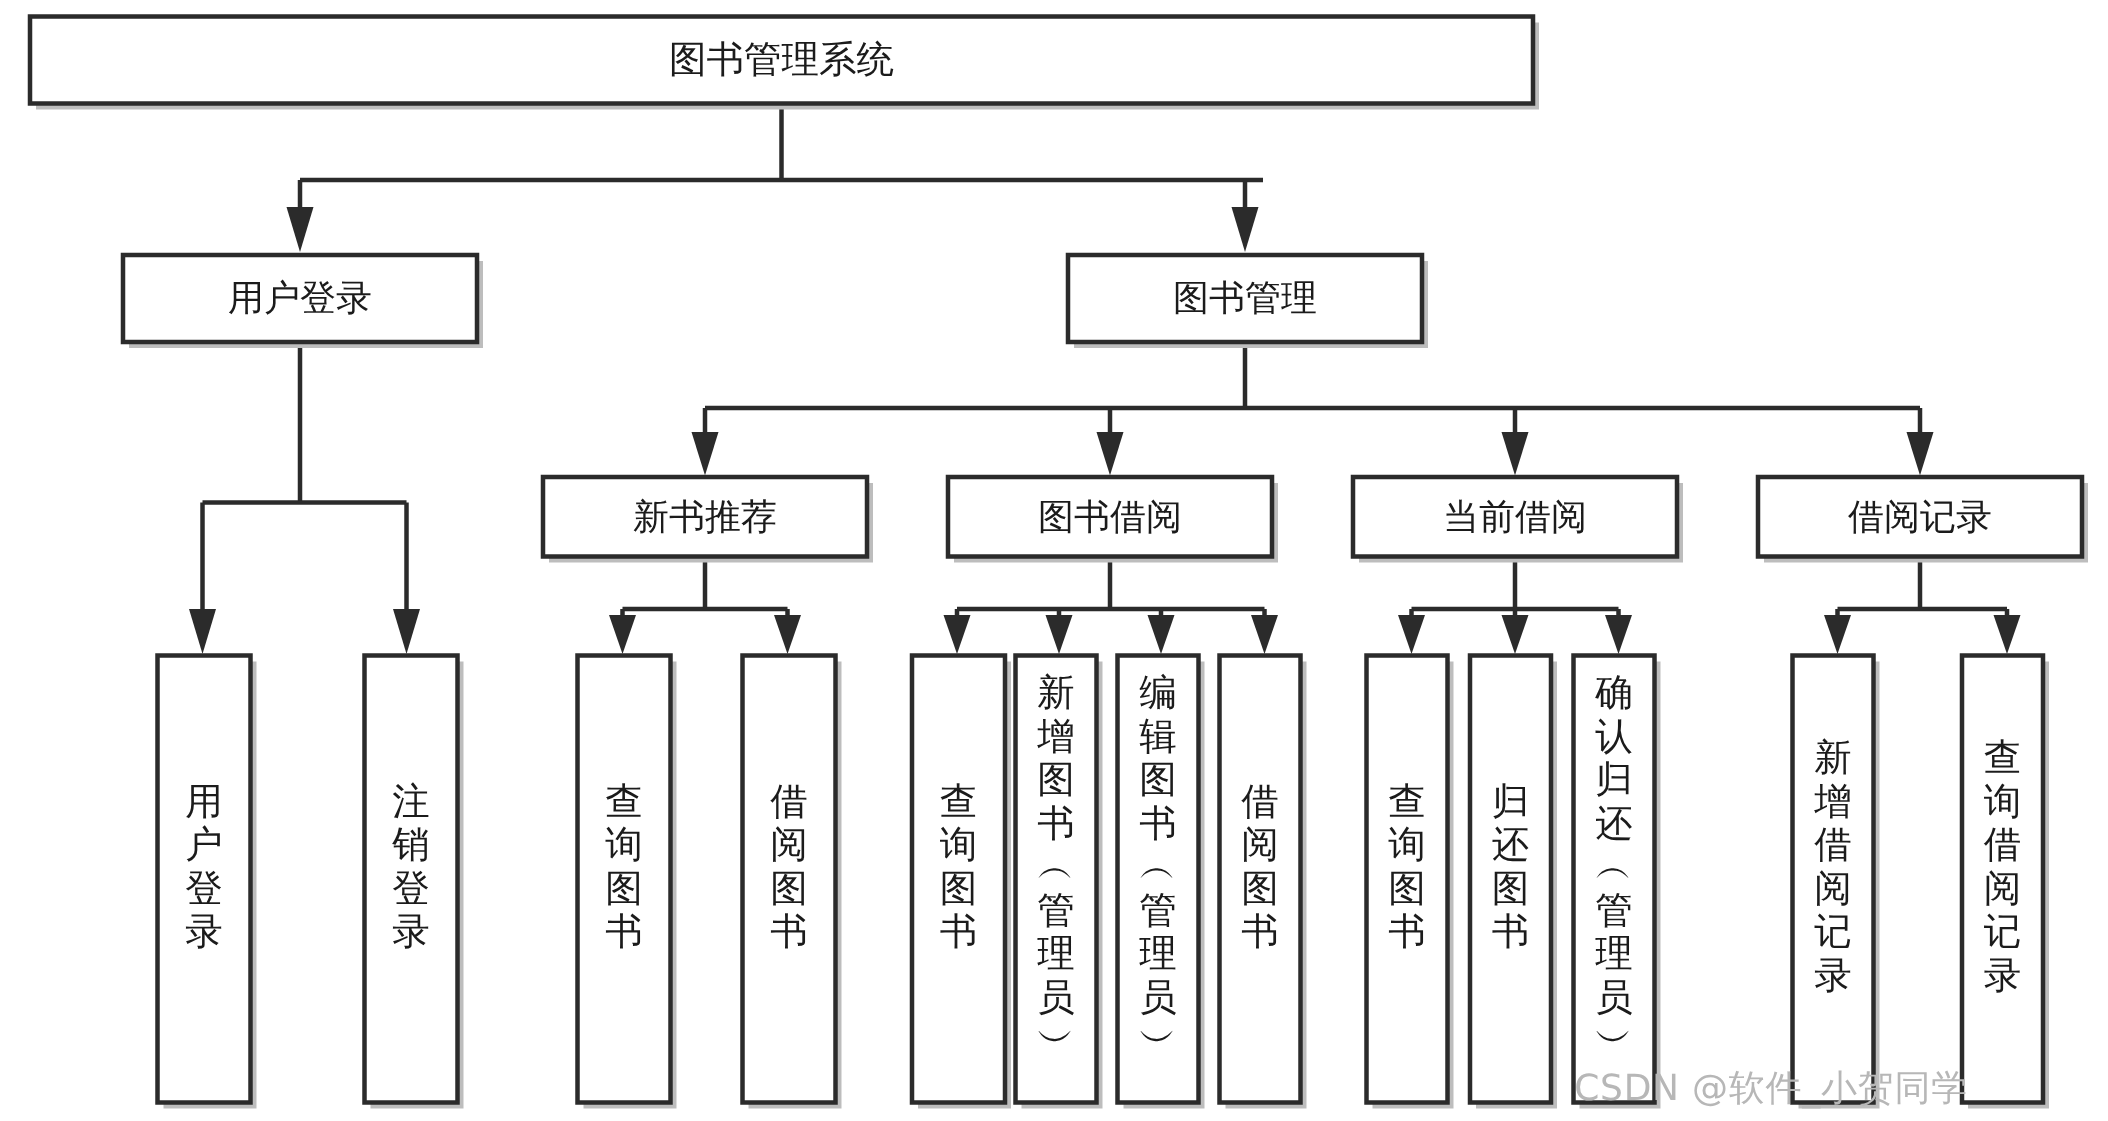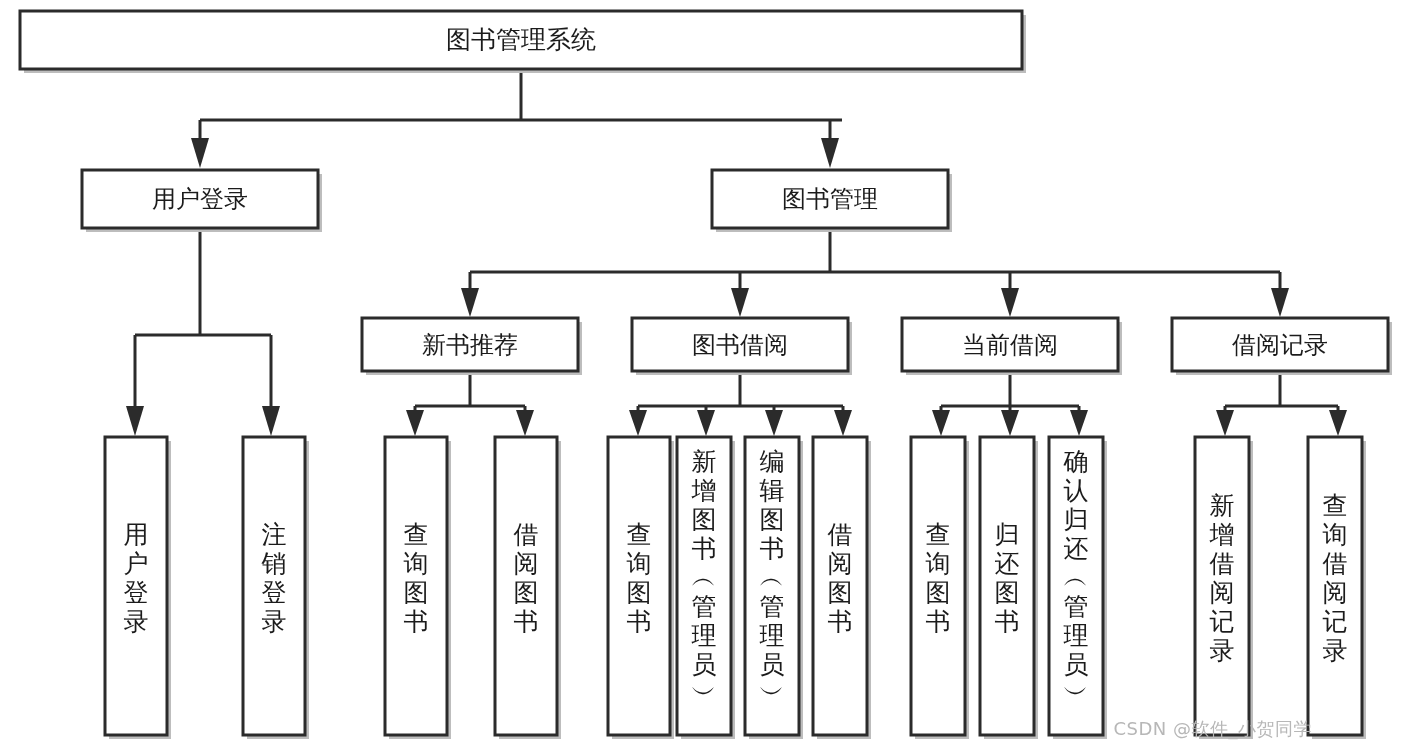--- a/index.html
+++ b/index.html
@@ -64,21 +64,21 @@
     fill: #1b1b1b;
     font-family: "DejaVu Sans", "Liberation Sans", sans-serif;
     font-size: 25px;
     text-anchor: middle;
   }
   .watermark-text {
     position: absolute;
     right: 10px;
     bottom: 6px;
     font-family: "DejaVu Sans", "Liberation Sans", sans-serif;
-    font-size: 18px;
+    font-size: 24px;
     color: #b7b7b7;
     white-space: nowrap;
     letter-spacing: 0.5px;
     pointer-events: none;
   }
 </style>
 </head>
 <body>
 
 <div id="diagram-root">

